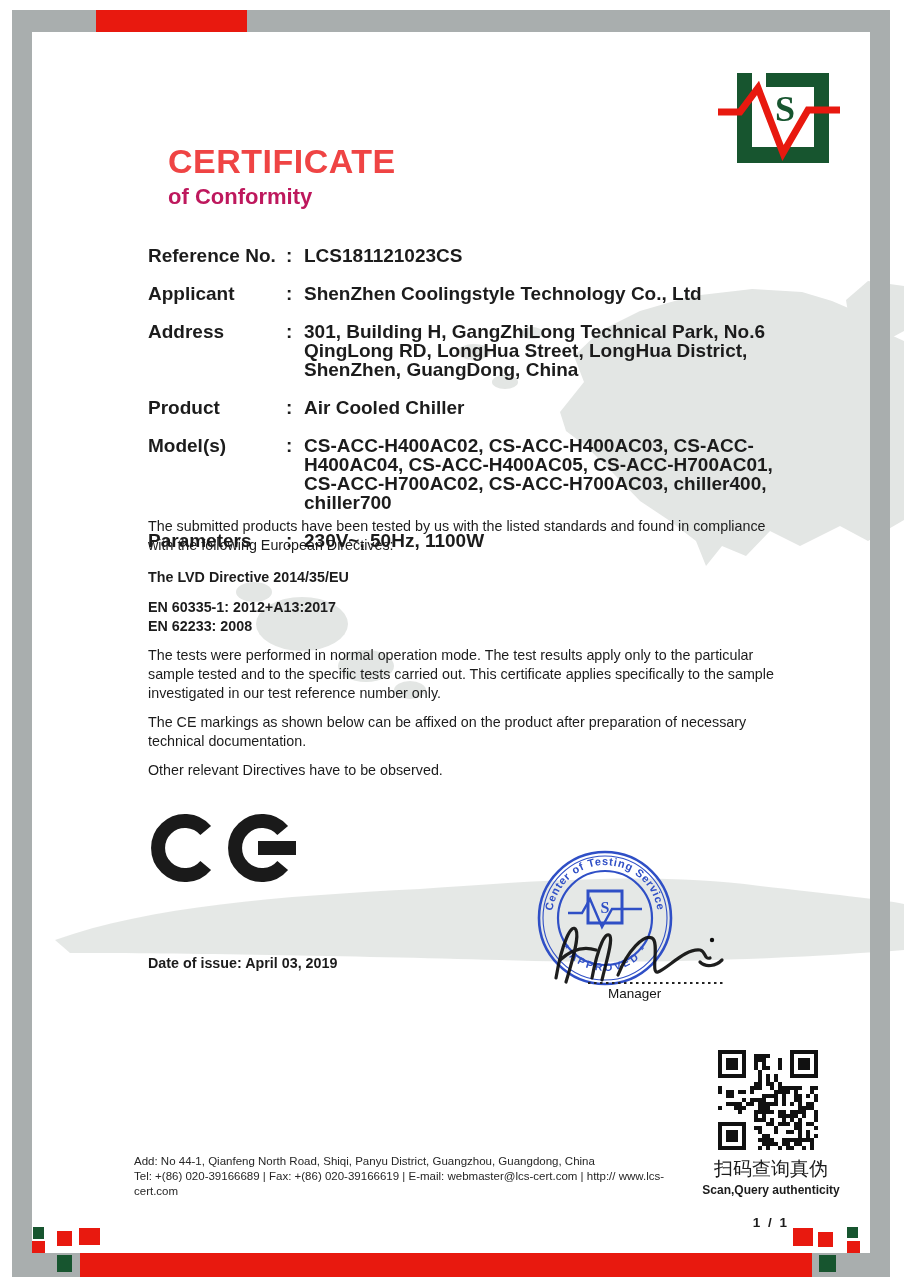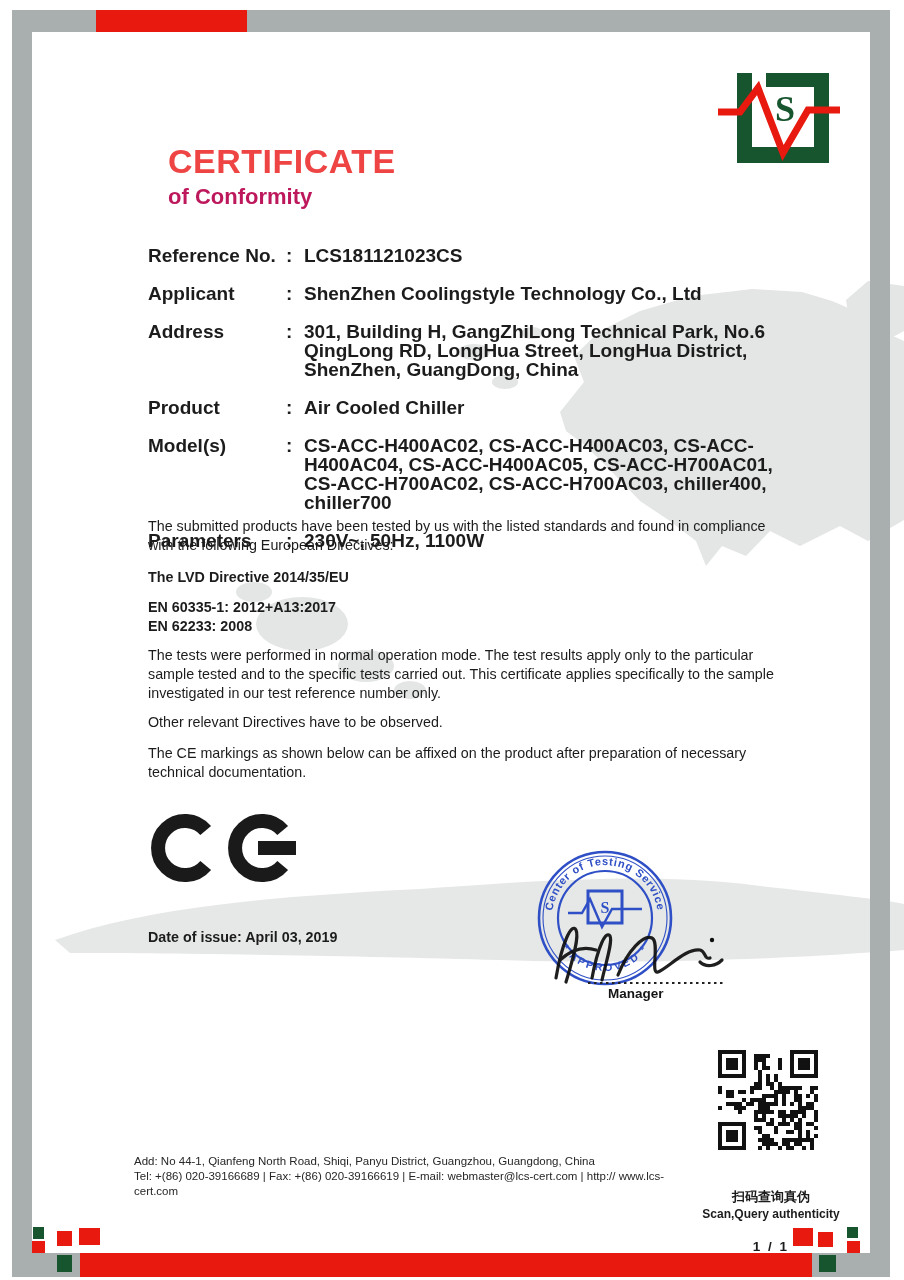--- a/index.html
+++ b/index.html
@@ -39,30 +39,30 @@
         font-size:19px;font-weight:bold;line-height:19px;}
   .frow:last-child{margin-bottom:0;}
   
   #bodytext{position:absolute;left:148px;top:517px;width:630px;z-index:2;
             font-size:14.3px;line-height:19px;}
   #bodytext p{margin:0 0 12px 0;}
   #bodytext .b{font-weight:bold;}
   #bodytext .std{margin-bottom:10px;}
   
   #ce-mark{position:absolute;left:145px;top:805px;width:180px;height:90px;z-index:2;}
-  #issue-date{position:absolute;left:148px;top:929px;font-size:14.3px;font-weight:bold;z-index:2;}
+  #issue-date{position:absolute;left:148px;top:955px;font-size:14.3px;font-weight:bold;z-index:2;}
   
   #stamp{position:absolute;left:510px;top:825px;width:250px;height:180px;z-index:3;}
-  #manager{position:absolute;left:608px;top:986px;font-size:13.5px;color:#151515;z-index:3;font-weight:bold;}
+  #manager{position:absolute;left:608px;top:986px;font-size:13.5px;color:#151515;z-index:3;}
   
   #footer{position:absolute;left:134px;top:1154px;width:560px;font-size:11.5px;
           line-height:14.8px;color:#262626;z-index:2;}
   #qr-wrap{position:absolute;left:718px;top:1050px;width:100px;height:100px;z-index:2;}
   #qr-cap{position:absolute;left:686px;top:1156px;width:170px;text-align:center;z-index:2;}
-  #qr-cap .zh{font-size:13px;font-weight:bold;margin-top:32px;}
+  #qr-cap .zh{font-size:19px;font-weight:normal;}
   #qr-cap .en{font-size:12px;font-weight:bold;margin-top:1px;}
   #qr-cap .pg{font-size:13.5px;font-weight:bold;letter-spacing:2px;margin-top:18px;}
 </style>
 </head>
 <body>
 
 <div id="page">
 
   <svg id="map" viewBox="0 0 904 1280" aria-hidden="true">
     <g fill="#c7ccc8" opacity="0.5">
@@ -146,22 +146,22 @@
   </div>
 
   <div id="bodytext">
     <p style="margin-bottom:13px">The submitted products have been tested by us with the listed standards and found in compliance with the following European Directives:</p>
     <p class="b" style="margin-bottom:11px">The LVD Directive 2014/35/EU</p>
     <div class="std">
       <div class="b">EN 60335-1: 2012+A13:2017</div>
       <div class="b">EN 62233: 2008</div>
     </div>
     <p style="margin-bottom:10px">The tests were performed in normal operation mode. The test results apply only to the particular sample tested and to the specific tests carried out. This certificate applies specifically to the sample investigated in our test reference number only.</p>
+    <p style="margin-bottom:10px">The CE markings as shown below can be affixed on the product after preparation of necessary technical documentation.</p>
     <p>Other relevant Directives have to be observed.</p>
-    <p style="margin-bottom:10px">The CE markings as shown below can be affixed on the product after preparation of necessary technical documentation.</p>
   </div>
 
   <svg id="ce-mark" viewBox="0 0 180 90" aria-hidden="true">
     <g stroke="#1a1a1a" stroke-width="14" fill="none">
       <path d="M60.7,25.6 A27 27 0 1 0 60.7,60.4"></path>
       <path d="M137.7,25.6 A27 27 0 1 0 137.7,60.4"></path>
       <line x1="113" y1="43" x2="151" y2="43"></line>
     </g>
   </svg>
 

